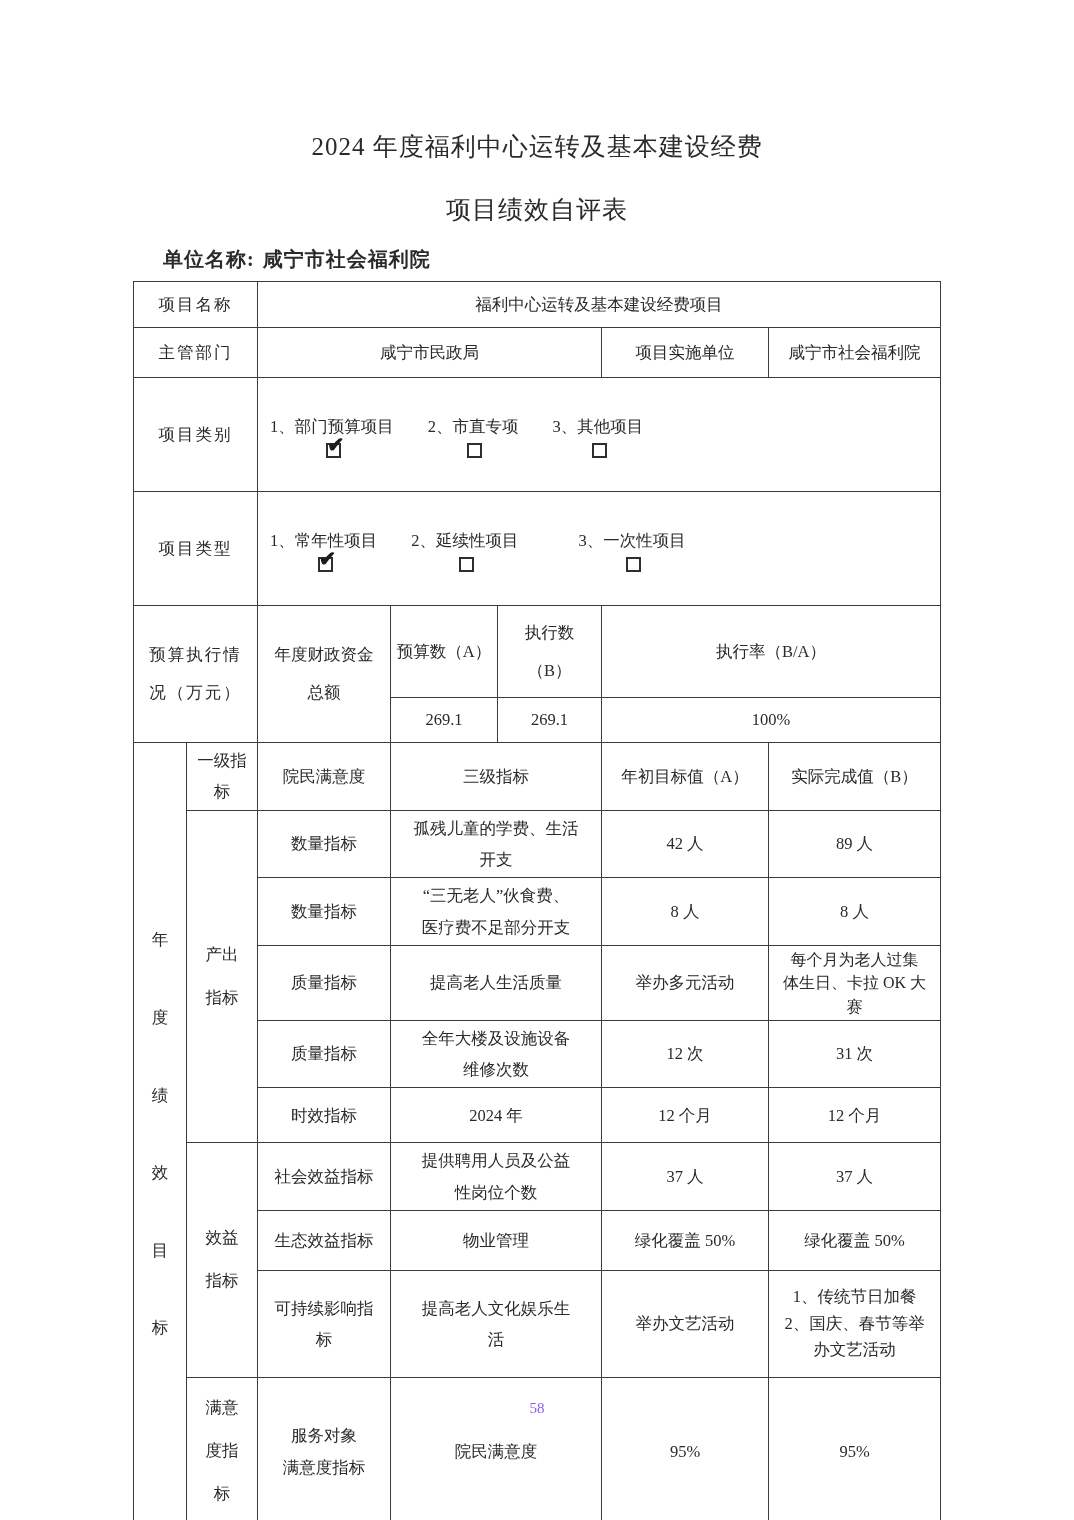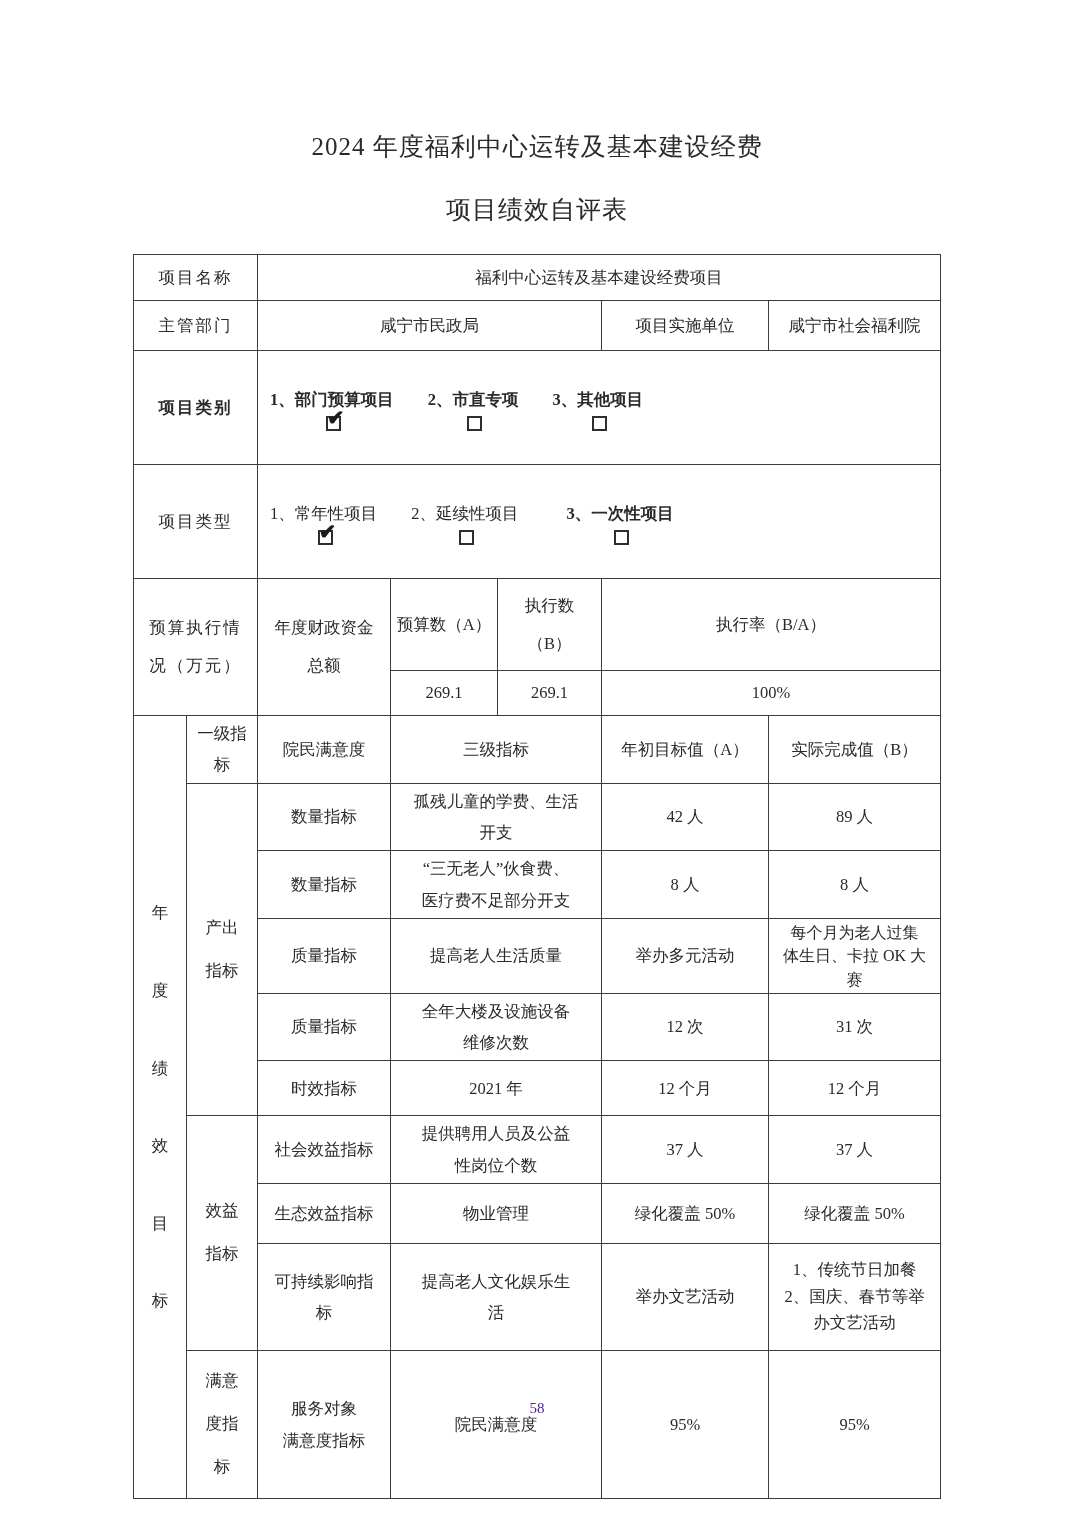--- a/index.html
+++ b/index.html
@@ -33,35 +33,35 @@
     text-align: center; vertical-align: middle;
     font-size: 16.5px; line-height: 1.9;
     padding: 2px 5px;
     white-space: pre-line;
     overflow: hidden;
   }
   td.label-cell { letter-spacing: 2px; }
   td.opts-cell { text-align: left; padding-left: 12px; }
   .opts { display: flex; align-items: center; gap: 34px; }
   .opts .opt { display: inline-flex; align-items: center; white-space: nowrap; flex-direction: column; }
-  .opts.type-opts .opt:nth-child(3) { margin-left: 14px; font-weight: bold; }
+  .opts.type-opts .opt:nth-child(3) { margin-left: 26px; }
   .cb {
     display: inline-block; width: 15px; height: 15px;
     border: 2px solid #2e2e2e; margin-left: 3px;
     position: relative; flex: none;
   }
   .cb.checked::after {
     content: "\2714";
     position: absolute; left: -1px; top: -10px;
     font-size: 21px; font-weight: bold; color: #1c1c1c;
     line-height: 1;
   }
   tr.r-name   { height: 46px; }
   tr.r-dept   { height: 50px; }
-  tr.r-cat    { height: 44px; font-weight: bold; }
+  tr.r-cat    { height: 44px; }
   tr.r-type   { height: 52px; }
   tr.r-bhead  { height: 92px; }
   tr.r-bhead td { line-height: 2.3; }
   tr.r-bval   { height: 45px; }
   tr.r-ihead  { height: 48px; }
   tr.ir-1 { height: 62px; }
   tr.ir-2 { height: 62px; }
   tr.ir-3 { height: 66px; }
   tr.ir-3 td.actual { line-height: 1.45; font-size: 16px; margin-left: 27px; }
   tr.ir-4 { height: 62px; }
@@ -76,30 +76,31 @@
     word-break: break-all; line-height: 4.7;
     letter-spacing: 0;
   }
   .group-label {
     width: 2.35em; margin: 0 auto;
     word-break: break-all; line-height: 2.6;
   }
   .page-number {
     position: absolute; left: 0; width: 1074px;
     top: 1400px; text-align: center;
-    font-size: 15px; color: #4c1d95;
+    font-size: 15px; color: #8b5cf6;
   }
 </style>
 </head>
 <body>
 
 <div class="title t1">2024 年度福利中心运转及基本建设经费</div>
 <div class="title t2">项目绩效自评表</div>
 
 <div class="meta-line">
+  <span class="meta-left"><span class="lbl">单位名称:</span><span>咸宁市社会福利院</span></span>
 </div>
 
 <table class="main">
   <colgroup>
     <col style="width:53px">
       <col style="width:71px">
       <col style="width:133px">
     <col style="width:107px">
       <col style="width:104px">
       <col style="width:167px">
@@ -209,21 +210,21 @@
   </tr>
   <tr class="ir-4">
     <td>质量指标</td>
     <td colspan="2">全年大楼及设施设备
 维修次数</td>
     <td>12 次</td>
     <td class="actual">31 次</td>
   </tr>
   <tr class="ir-5">
     <td>时效指标</td>
-    <td colspan="2">2021 年</td>
+    <td colspan="2">2024 年</td>
     <td>12 个月</td>
     <td class="actual">12 个月</td>
   </tr>
   <tr class="ir-6">
     <td rowspan="3"><div class="group-label">效益指标</div></td>
     <td>社会效益指标</td>
     <td colspan="2">提供聘用人员及公益
 性岗位个数</td>
     <td>37 人</td>
     <td class="actual">37 人</td>

